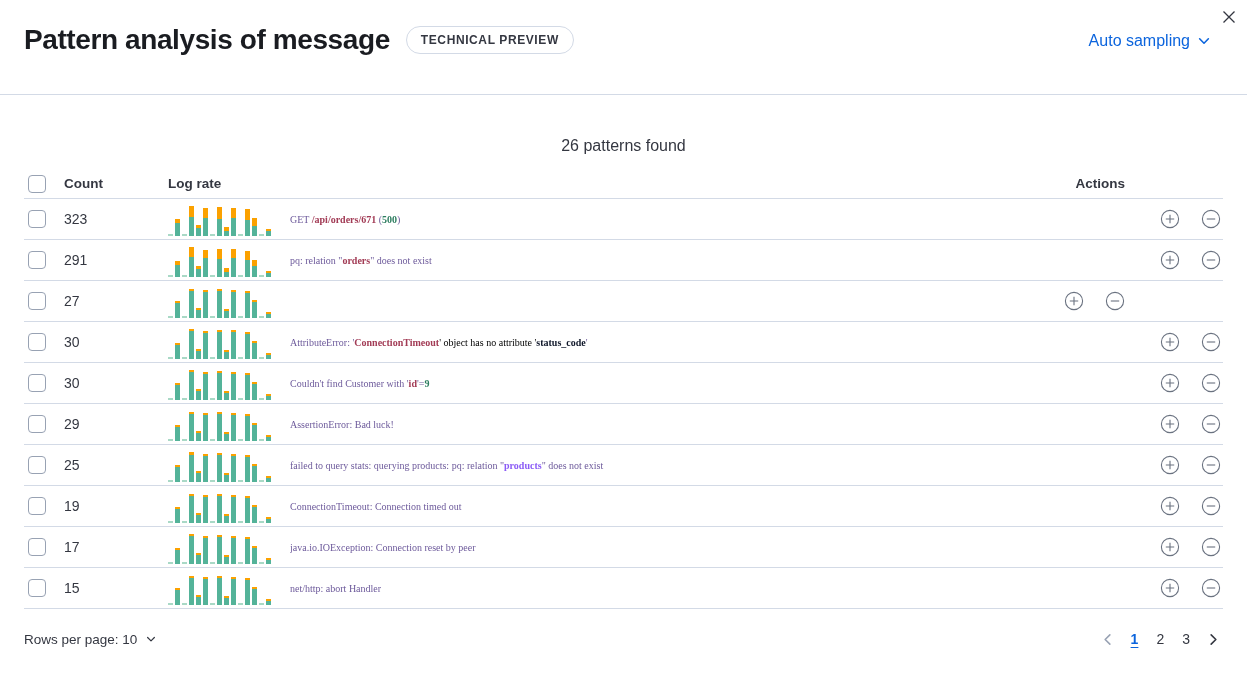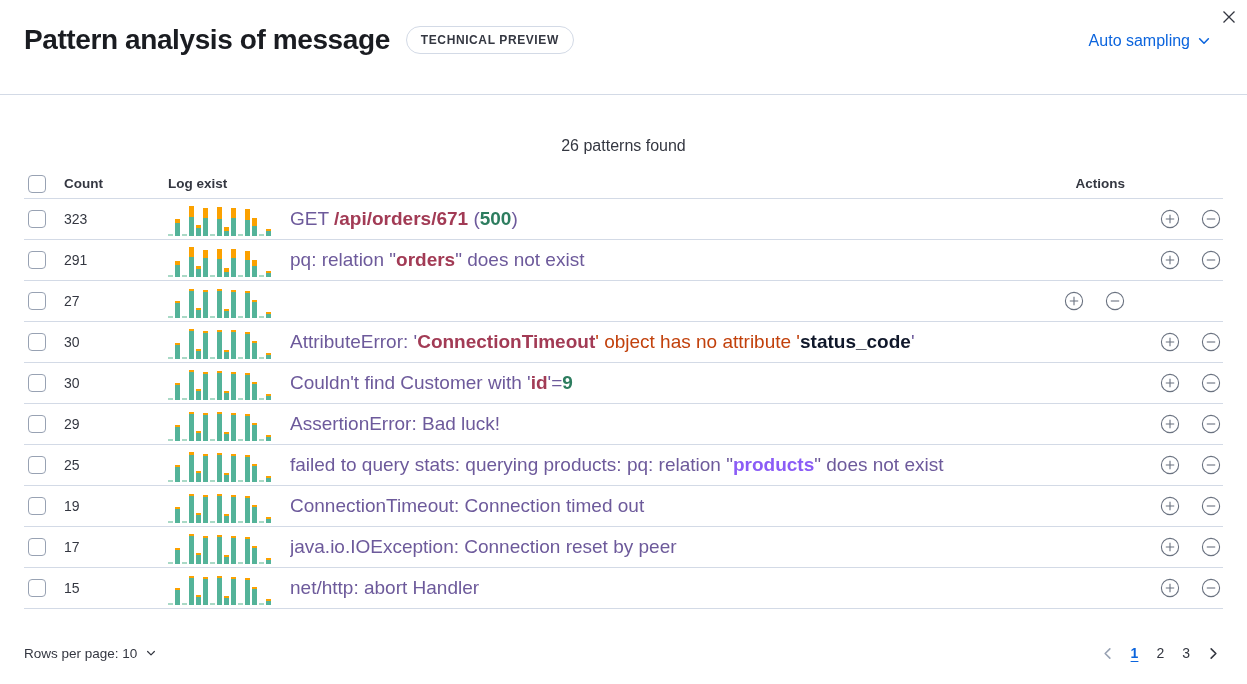--- a/index.html
+++ b/index.html
@@ -31,24 +31,24 @@
   .th-actions { text-align:right; padding-right:2px; }
   .checkbox {
     width:18px; height:18px; border:1px solid #98a2b3; border-radius:4px; background:#fff;
     display:inline-block; margin-left:4px; cursor:pointer;
   }
   .cell-cb { line-height:0; }
   .cell-count { font-size:14px; color:#343741; }
   .chart { display:flex; align-items:flex-end; gap:2px; height:33px; width:103px; }
   .bar { width:5px; display:flex; flex-direction:column; justify-content:flex-end; }
   .bar div { width:100%; }
-  .example { font-family:Liberation Sans, sans-serif; font-size:19px; white-space:nowrap; overflow:hidden; }
+  .example { font-family:Liberation Serif, serif; font-size:10px; white-space:nowrap; overflow:hidden; }
   .actions { display:flex; justify-content:flex-end; gap:21px; padding-right:2px; }
   .action-icon { width:20px; height:20px; display:inline-block; cursor:pointer; line-height:0; }
-  .tfooter { display:flex; justify-content:space-between; align-items:center; margin-top:36px; }
+  .tfooter { display:flex; justify-content:space-between; align-items:center; margin-top:22px; }
   .rows-per-page { display:flex; align-items:center; gap:8px; font-size:13.5px; color:#343741; cursor:pointer; }
   .pagination { display:flex; align-items:center; gap:14px; font-size:14px; padding-right:2px; }
   .page-num { cursor:pointer; color:#343741; padding:0 2px; }
   .page-num.active { color:#0b64dd; font-weight:700; text-decoration:underline; text-underline-offset:3px; }
   .pg-chevron { display:inline-block; line-height:0; cursor:pointer; }
 </style>
 </head>
 <body>
 
 <div class="flyout-header">
@@ -73,21 +73,21 @@
   </div>
 </div>
 
 <div class="content">
   <div class="summary">26 patterns found</div>
 
   <div class="table">
     <div class="thead">
       <div class="cell-cb"><span class="checkbox"></span></div>
       <div>Count</div>
-      <div>Log exist</div>
+      <div>Log rate</div>
       <div class="th-actions">Actions</div>
     </div>
     <div>
         <div class="trow">
           <div class="cell-cb"><span class="checkbox"></span></div>
           <div class="cell-count">323</div>
           <div>
             <div class="chart">
               <div class="bar">
                 <div style="height: 2px; background: rgb(169, 217, 198);"></div>
@@ -360,21 +360,21 @@
               </div>
               <div class="bar">
                 <div style="height: 2px; background: rgb(169, 217, 198);"></div>
               </div>
               <div class="bar">
                 <div style="height: 2px; background: rgb(251, 161, 0);"></div>
                 <div style="height: 4px; background: rgb(84, 179, 153);"></div>
               </div>
             </div>
           </div>
-          <div class="example"><span style="color: rgb(109, 90, 155);">AttributeError: '</span><span style="color: rgb(162, 59, 85); font-weight: 700;">ConnectionTimeout</span><span style="color: #c2410c;">' object has no attribute '</span><span style="color: #0f172a; font-weight: 700;">status_code</span><span style="color: rgb(109, 90, 155);">'</span></div>
+          <div class="example"><span style="color: rgb(109, 90, 155);">AttributeError: '</span><span style="color: rgb(162, 59, 85); font-weight: 700;">ConnectionTimeout</span><span style="color: #000000;">' object has no attribute '</span><span style="color: #0f172a; font-weight: 700;">status_code</span><span style="color: rgb(109, 90, 155);">'</span></div>
           <div class="actions">
             <span class="action-icon"><svg width="20" height="20" viewBox="0 0 20 20">
                 <circle cx="10" cy="10" r="8.6" fill="none" stroke="#6a7280" stroke-width="1.1"></circle>
                 <path d="M10 5.8 V14.2 M5.8 10 H14.2" stroke="#6a7280" stroke-width="1.1" fill="none"></path>
               </svg></span>
             <span class="action-icon"><svg width="20" height="20" viewBox="0 0 20 20">
                 <circle cx="10" cy="10" r="8.6" fill="none" stroke="#6a7280" stroke-width="1.1"></circle>
                 <path d="M5.8 10 H14.2" stroke="#6a7280" stroke-width="1.1" fill="none"></path>
               </svg></span>
           </div>

